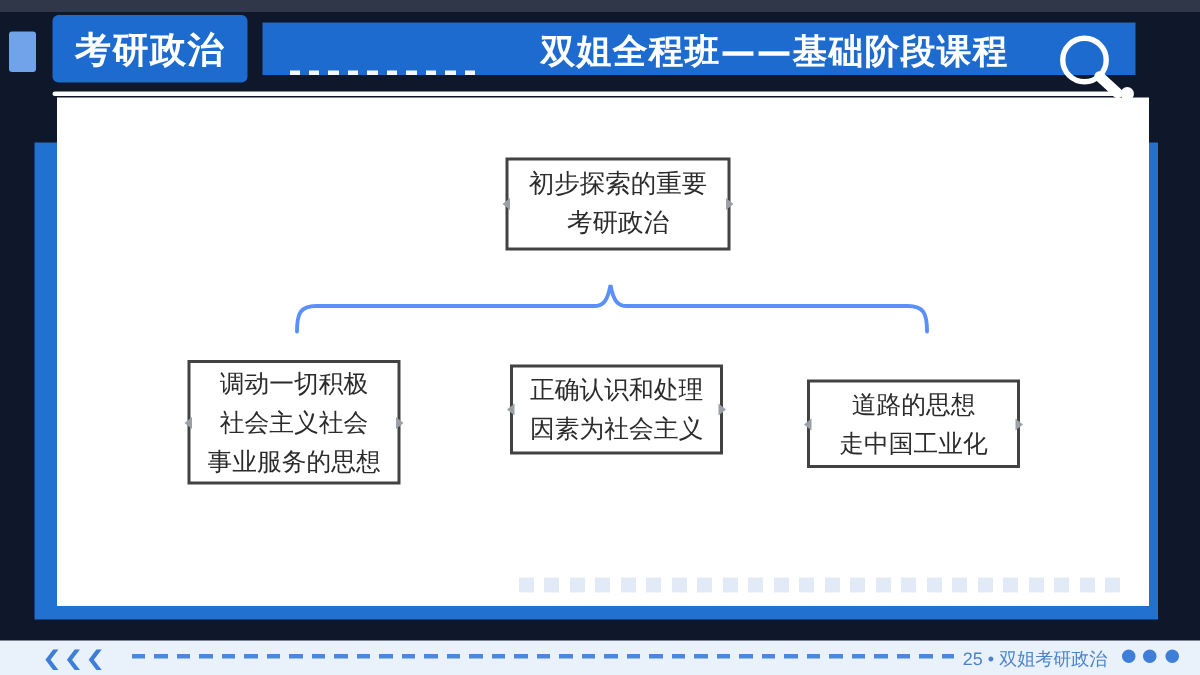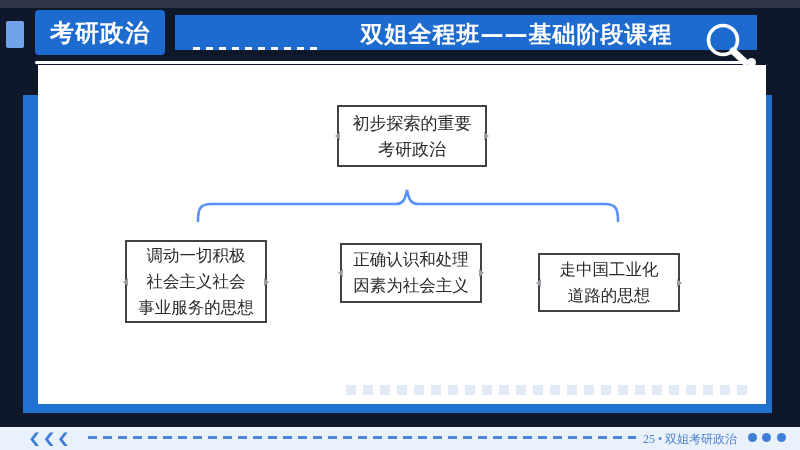--- a/index.html
+++ b/index.html
@@ -56,21 +56,21 @@
   .footer-chevrons{
     position:absolute;left:28px;top:429px;z-index:6;color:#3e7ed8;
     font-size:16px;font-weight:900;letter-spacing:1px;transform:scaleY(.85);
   }
   .footer-dashes{
     position:absolute;left:88px;top:436px;width:548px;height:3px;z-index:6;
     background:repeating-linear-gradient(90deg,#4c87d9 0 9px,transparent 9px 15px);
   }
   .footer-page{
     position:absolute;left:640px;top:431px;width:100px;z-index:6;text-align:center;
-    color:#4b83cf;font-size:12px;font-family:Liberation Serif, serif;white-space:nowrap;
+    color:#4b83cf;font-size:12px;font-family:Liberation Sans, sans-serif;white-space:nowrap;
   }
   .footer-dot{position:absolute;top:433px;width:9px;height:9px;border-radius:50%;background:#3f7ed8;z-index:6;}
   .fd1{left:748px;} .fd2{left:762px;} .fd3{left:777px;}
 </style>
 </head>
 <body>
 
 <div class="stage">
 
   <div class="top-strip"></div>
@@ -111,22 +111,22 @@
   <div class="node node-1">
     <span class="line">调动一切积极</span>
     <span class="line">社会主义社会</span>
     <span class="line">事业服务的思想</span>
   </div>
   <div class="node node-2">
     <span class="line">正确认识和处理</span>
     <span class="line">因素为社会主义</span>
   </div>
   <div class="node node-3">
+    <span class="line">道路的思想</span>
     <span class="line">走中国工业化</span>
-    <span class="line">道路的思想</span>
   </div>
 
   <div class="footer-bar"></div>
   <div class="footer-chevrons">❮❮❮</div>
   <div class="footer-dashes"></div>
   <div class="footer-page">25 • 双姐考研政治</div>
   <div class="footer-dot fd1"></div>
   <div class="footer-dot fd2"></div>
   <div class="footer-dot fd3"></div>
 

